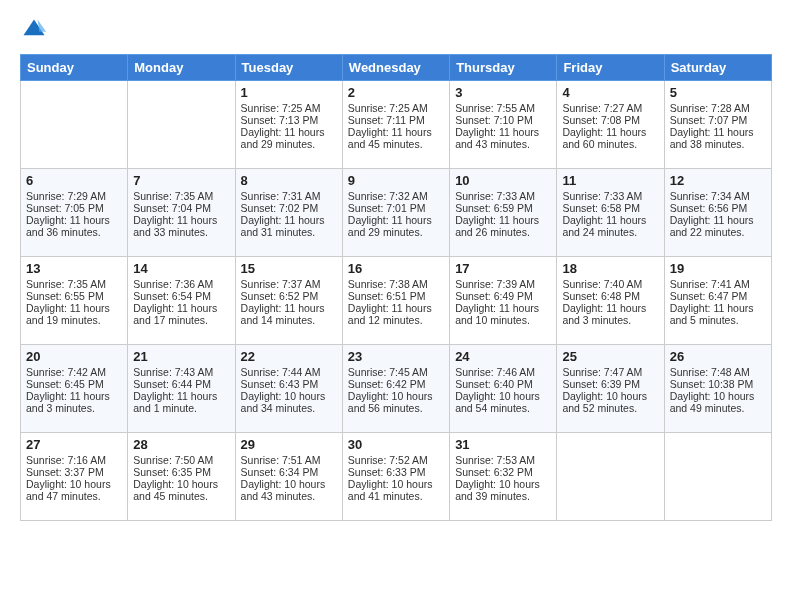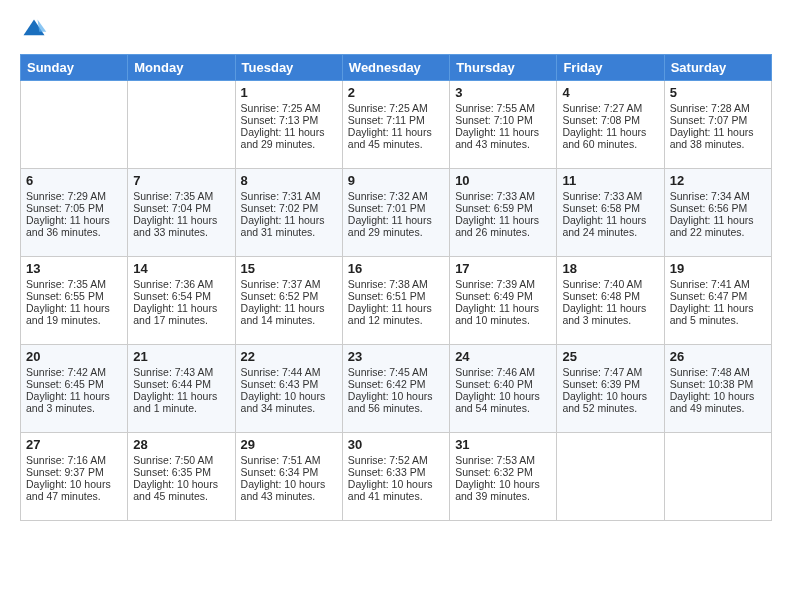--- a/index.html
+++ b/index.html
@@ -166,21 +166,21 @@
         <tr class="row-even">
           <td><span class="day-num">20</span><span>Sunrise: 7:42 AM</span><br><span>Sunset: 6:45 PM</span><br><span>Daylight: 11 hours and 3 minutes.</span></td>
           <td><span class="day-num">21</span><span>Sunrise: 7:43 AM</span><br><span>Sunset: 6:44 PM</span><br><span>Daylight: 11 hours and 1 minute.</span></td>
           <td><span class="day-num">22</span><span>Sunrise: 7:44 AM</span><br><span>Sunset: 6:43 PM</span><br><span>Daylight: 10 hours and 34 minutes.</span></td>
           <td><span class="day-num">23</span><span>Sunrise: 7:45 AM</span><br><span>Sunset: 6:42 PM</span><br><span>Daylight: 10 hours and 56 minutes.</span></td>
           <td><span class="day-num">24</span><span>Sunrise: 7:46 AM</span><br><span>Sunset: 6:40 PM</span><br><span>Daylight: 10 hours and 54 minutes.</span></td>
           <td><span class="day-num">25</span><span>Sunrise: 7:47 AM</span><br><span>Sunset: 6:39 PM</span><br><span>Daylight: 10 hours and 52 minutes.</span></td>
           <td><span class="day-num">26</span><span>Sunrise: 7:48 AM</span><br><span>Sunset: 10:38 PM</span><br><span>Daylight: 10 hours and 49 minutes.</span></td>
         </tr>
         <tr class="row-odd">
-          <td><span class="day-num">27</span><span>Sunrise: 7:16 AM</span><br><span>Sunset: 9:37 PM</span><br><span>Daylight: 10 hours and 47 minutes.</span></td>
+          <td><span class="day-num">27</span><span>Sunrise: 7:16 AM</span><br><span>Sunset: 3:37 PM</span><br><span>Daylight: 10 hours and 47 minutes.</span></td>
           <td><span class="day-num">28</span><span>Sunrise: 7:50 AM</span><br><span>Sunset: 6:35 PM</span><br><span>Daylight: 10 hours and 45 minutes.</span></td>
           <td><span class="day-num">29</span><span>Sunrise: 7:51 AM</span><br><span>Sunset: 6:34 PM</span><br><span>Daylight: 10 hours and 43 minutes.</span></td>
           <td><span class="day-num">30</span><span>Sunrise: 7:52 AM</span><br><span>Sunset: 6:33 PM</span><br><span>Daylight: 10 hours and 41 minutes.</span></td>
           <td><span class="day-num">31</span><span>Sunrise: 7:53 AM</span><br><span>Sunset: 6:32 PM</span><br><span>Daylight: 10 hours and 39 minutes.</span></td>
           <td class="empty-cell"></td>
           <td class="empty-cell"></td>
         </tr>
       </tbody>
   </table>
 </div>

